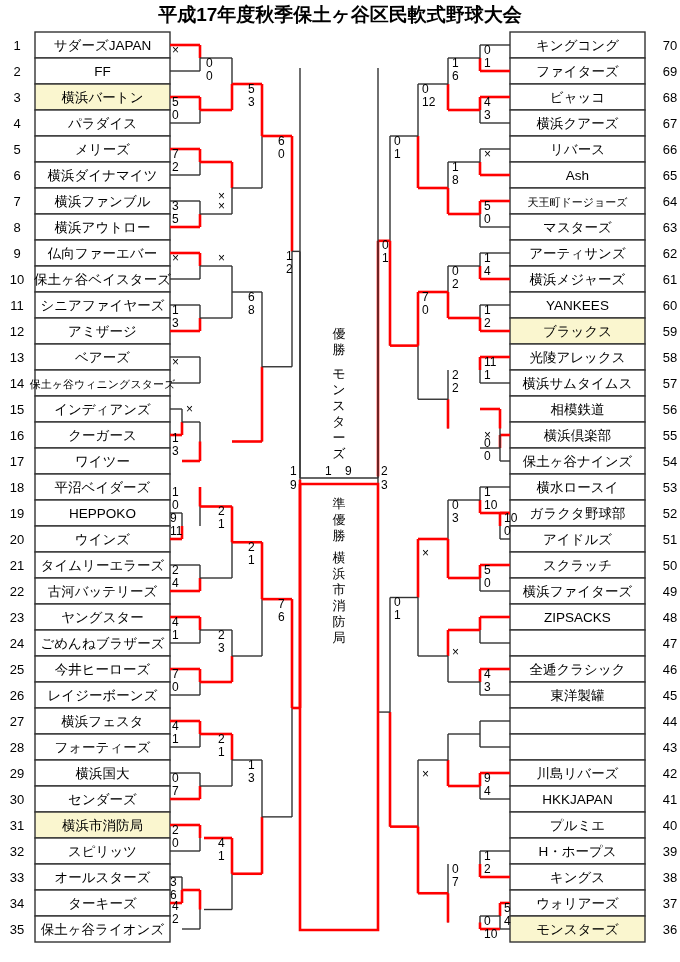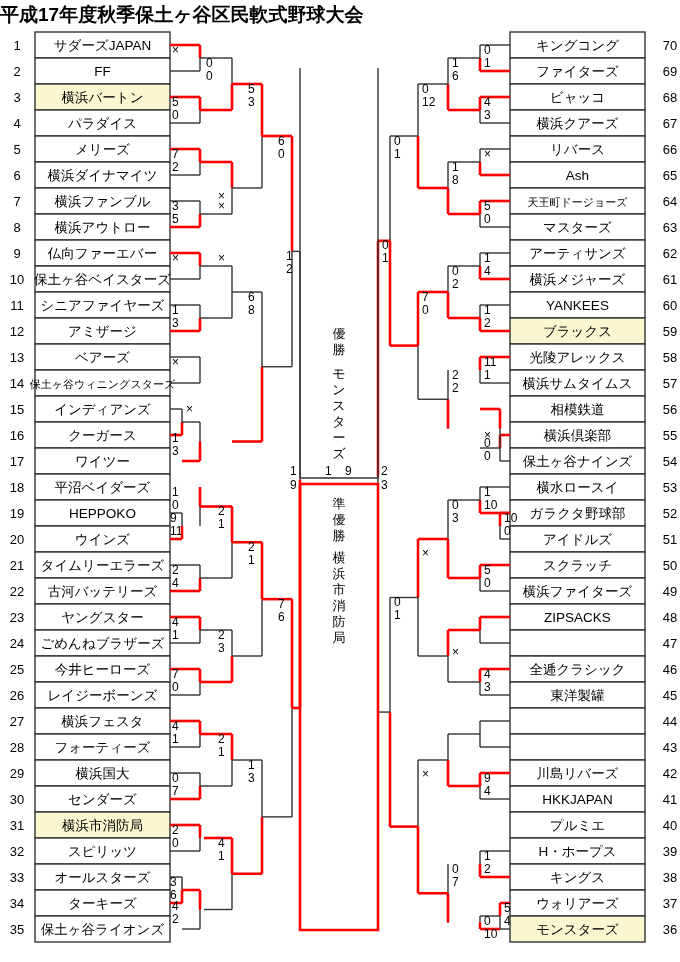--- a/index.html
+++ b/index.html
@@ -1,20 +1,20 @@
 <!DOCTYPE html>
 <html><head>
 <meta charset="utf-8">
 <style>
   html,body{margin:0;padding:0;background:#ffffff;}
   body{width:680px;height:962px;font-family:"Liberation Sans","DejaVu Sans",sans-serif;color:#000;}
   #page{position:relative;width:680px;height:962px;overflow:hidden;background:#fff;}
   #title{
     position:absolute;left:0;top:2px;width:680px;height:26px;
-    font-size:19px;font-weight:bold;letter-spacing:0px;
+    text-align:center;font-size:19px;font-weight:bold;letter-spacing:0px;
     line-height:26px;color:#000;
   }
   svg#bracket{position:absolute;left:0;top:0;width:680px;height:962px;}
   .seed-num{font-size:13px;fill:#000;}
   .team-name{font-size:13.5px;fill:#000;}
   .team-name.small{font-size:11px;}
   .score{font-size:12px;fill:#000;}
   .center-label{font-size:13px;fill:#000;}
   .boxline{fill:#ffffff;stroke:#333333;stroke-width:1.4;}
   .boxline.hl{fill:#faf6cf;}

